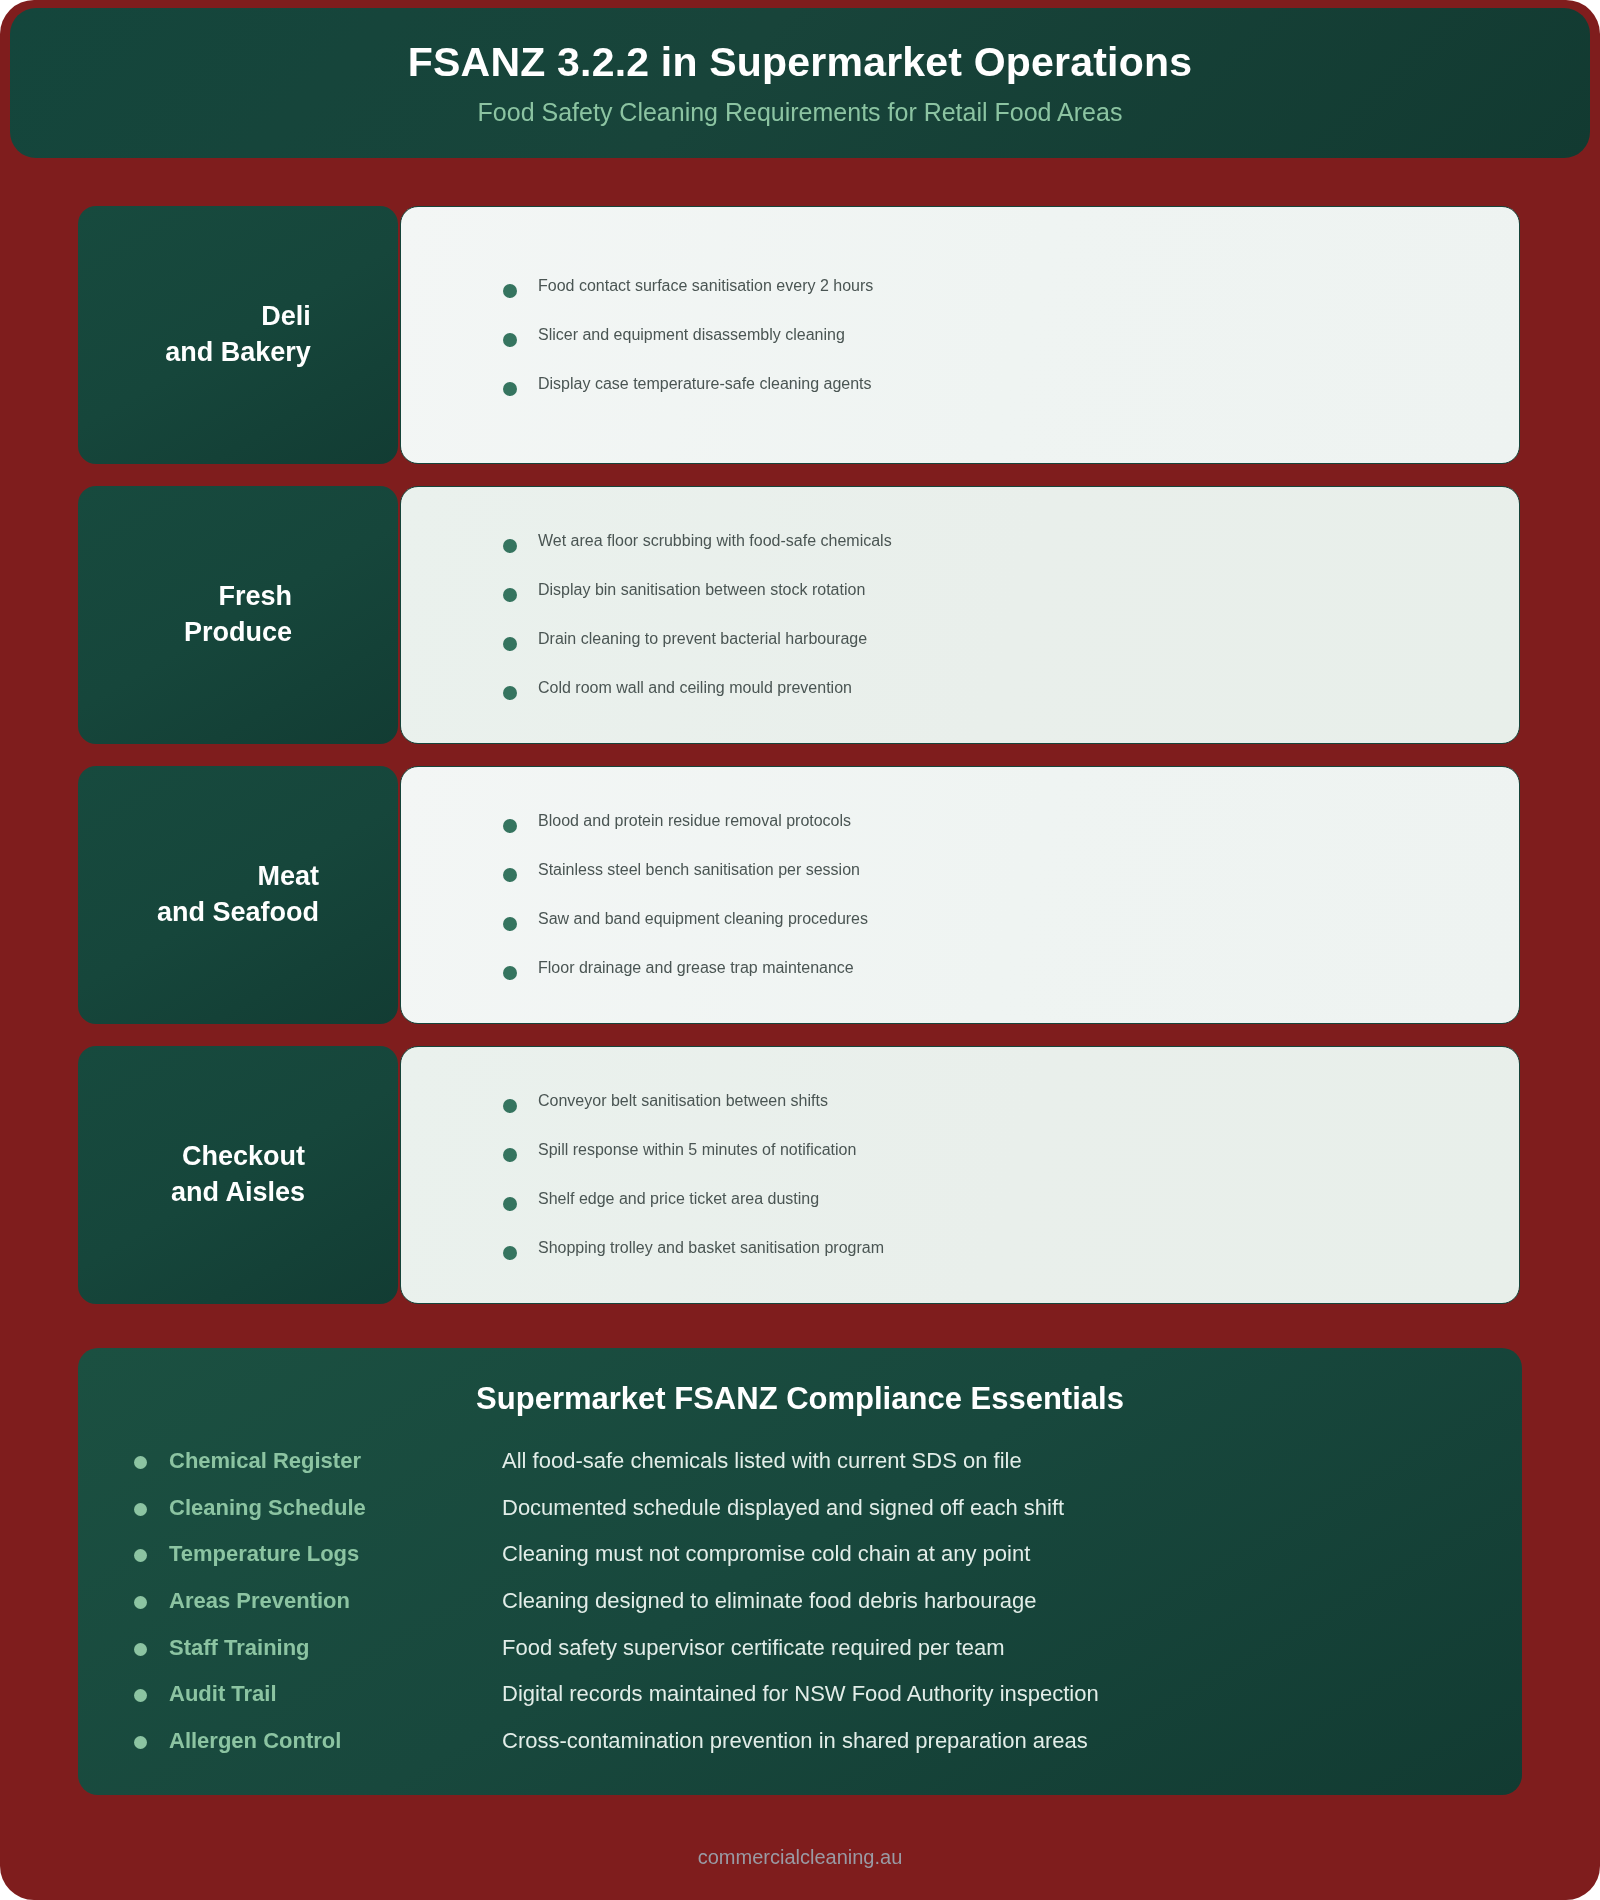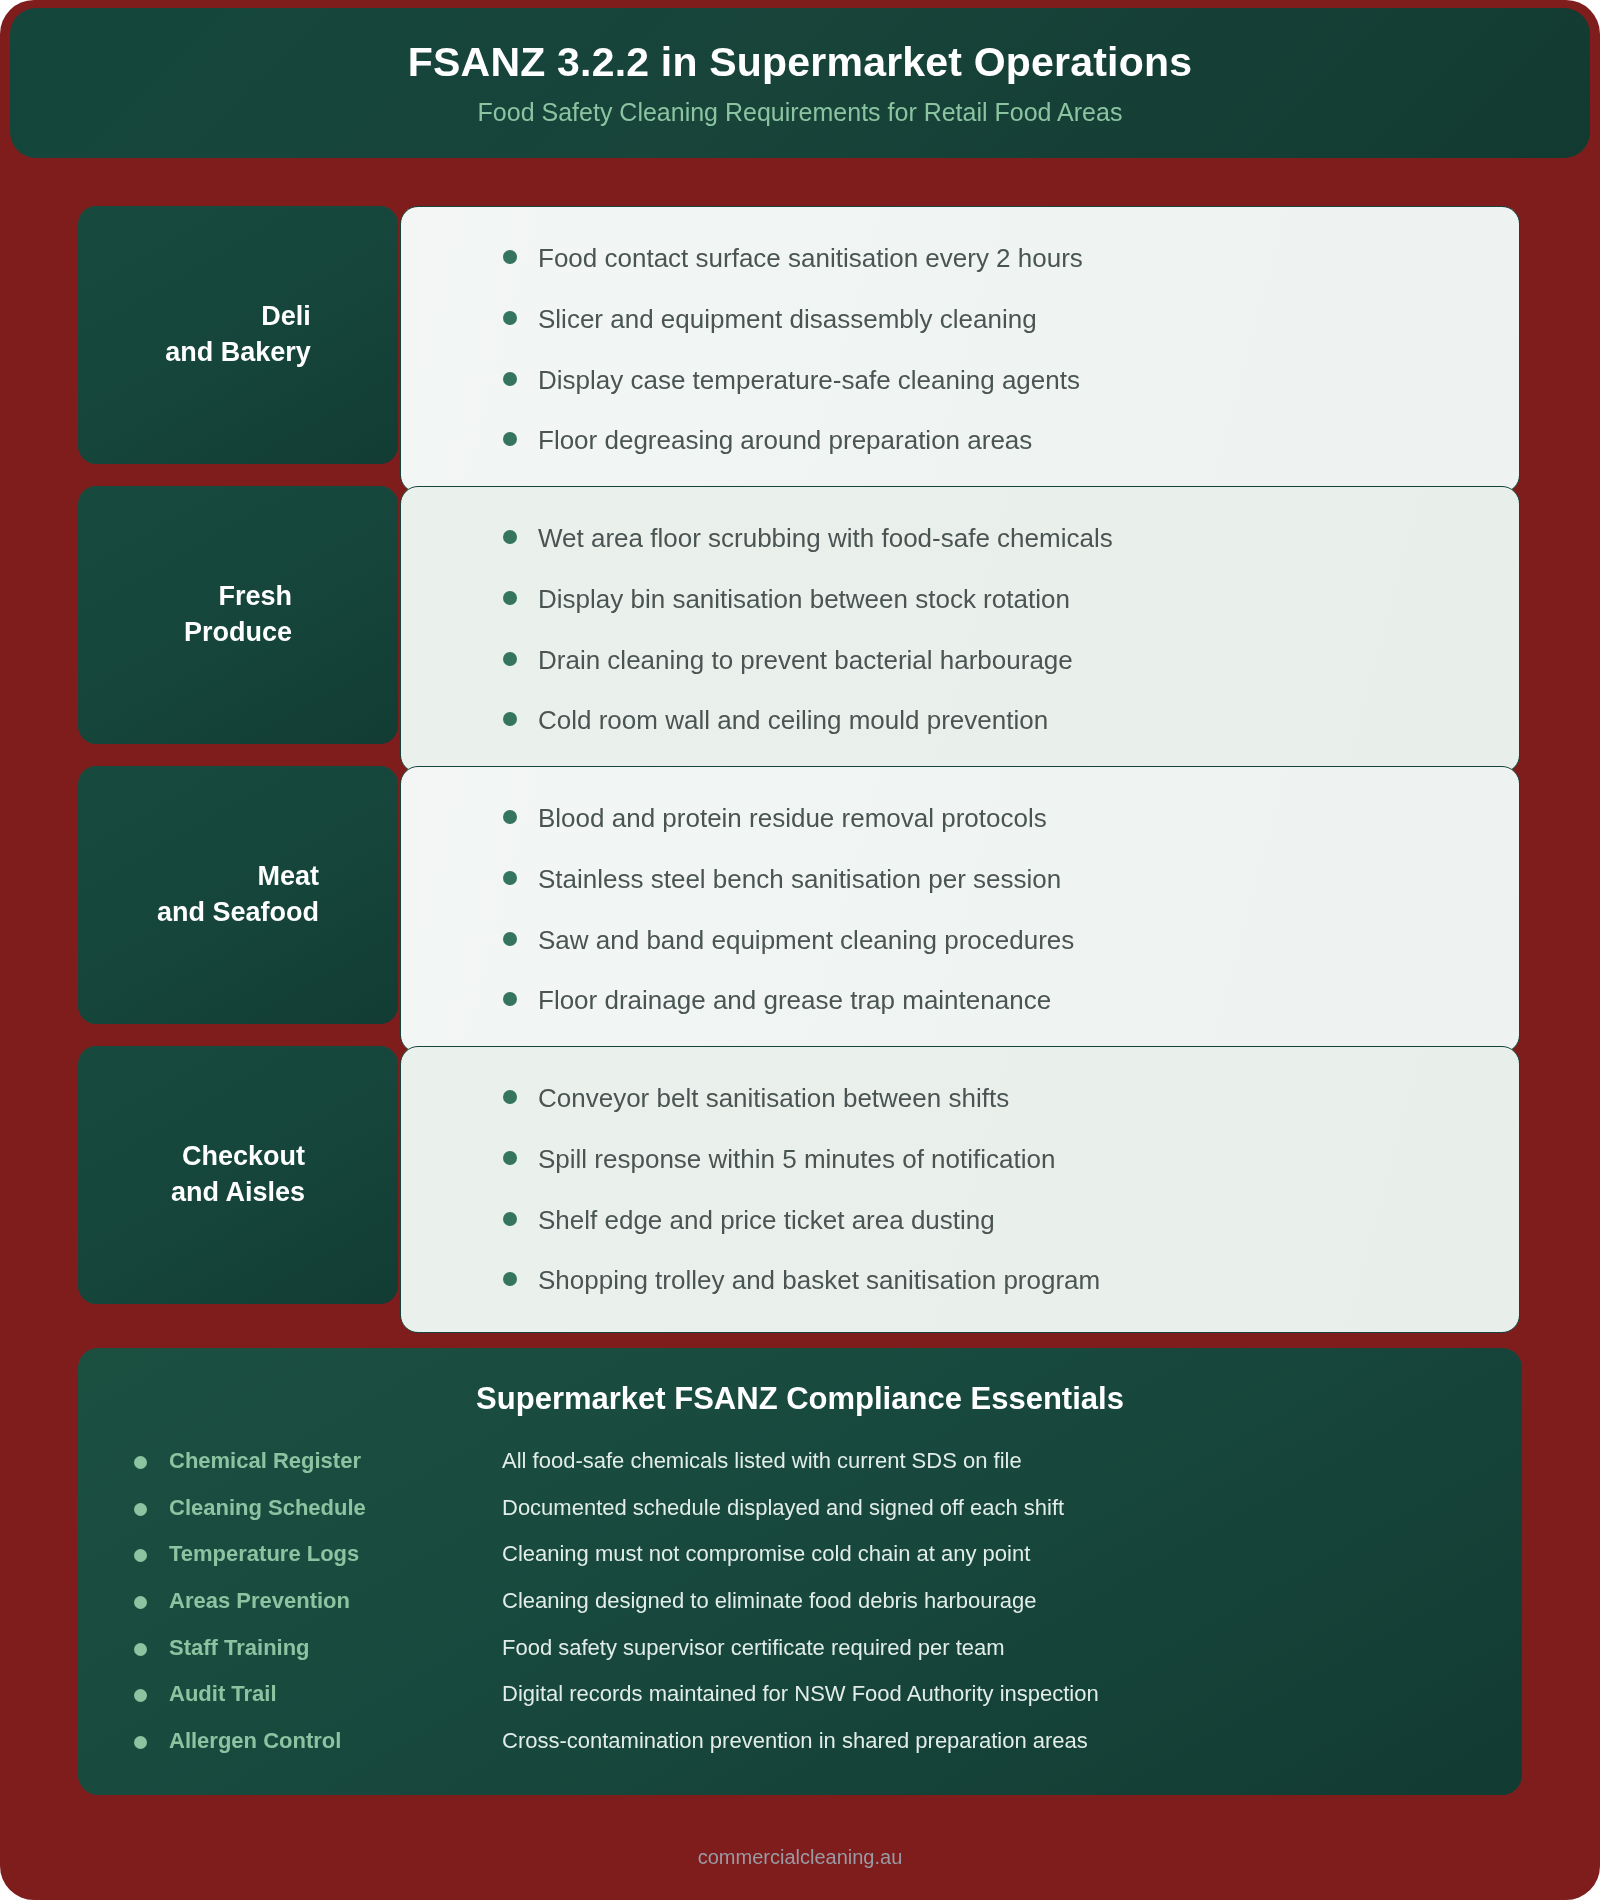--- a/index.html
+++ b/index.html
@@ -135,21 +135,21 @@
     flex: 0 0 auto;
     width: 14px;
     height: 14px;
     border-radius: 50%;
     background: #35745f;
     margin-top: 9px;
     margin-right: 21px;
   }
   .bullet-text {
     color: #4a5553;
-    font-size: 26px;
+    font-size: 16px;
     line-height: 1.34;
   }
 
   
   .compliance {
     position: absolute;
     left: 78px;
     top: 1348px;
     width: 1444px;
     border-radius: 20px;
@@ -232,24 +232,20 @@
                 <span class="bullet-text">Food contact surface sanitisation every 2 hours</span>
               </li>
               <li class="bullet-item">
                 <span class="bullet-dot"></span>
                 <span class="bullet-text">Slicer and equipment disassembly cleaning</span>
               </li>
               <li class="bullet-item">
                 <span class="bullet-dot"></span>
                 <span class="bullet-text">Display case temperature-safe cleaning agents</span>
               </li>
-              <li class="bullet-item">
-                <span class="bullet-dot"></span>
-                <span class="bullet-text">Floor degreasing around preparation areas</span>
-              </li>
             </ul>
           </div>
           <div class="section-label">
             <div class="section-label-text">Deli
 and Bakery</div>
           </div>
         </div>
       </div>
       <div class="section-row">
         <div class="section-inner">

